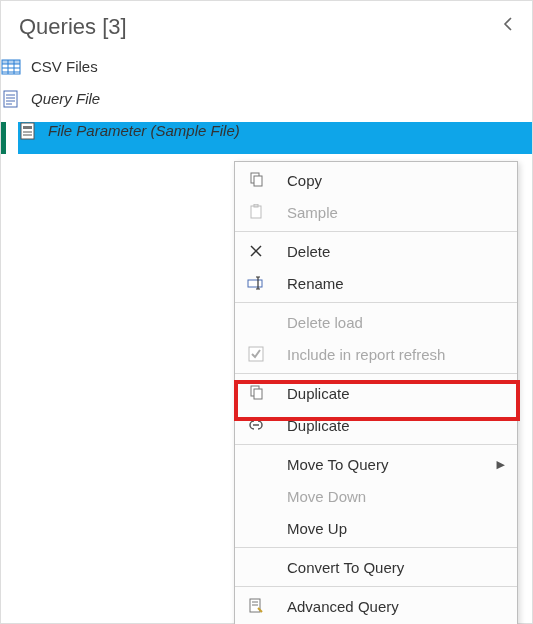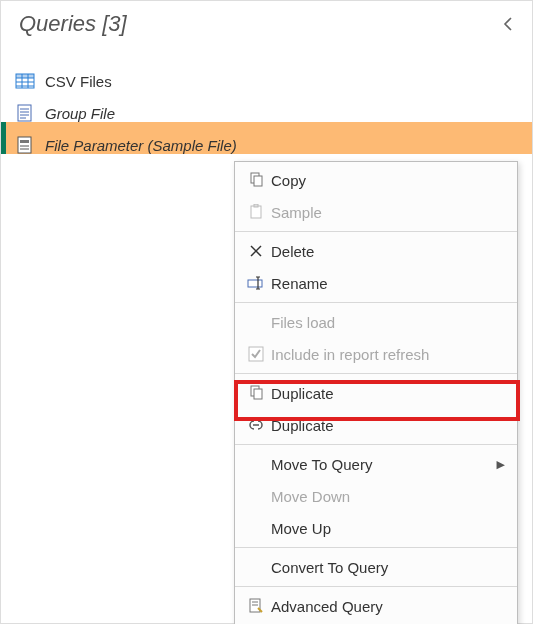--- a/index.html
+++ b/index.html
@@ -13,44 +13,43 @@
     overflow: hidden;
   }
   .panel {
     width: 533px; height: 624px;
     position: relative;
     border: 1px solid #ddd;
   }
   .header {
     display: flex;
     justify-content: space-between;
-    align-items: flex-start;
+    align-items: flex-end;
     padding: 10px 14px 16px 18px;
     font-size: 22px;
     color: #555;
-    font-style: italic;
   }
   .collapse-chevron {
     font-size: 18px;
     color: #666;
     padding: 4px;
   }
   .query-list {
     padding: 2px 0;
   }
   .query-item {
     height: 32px;
     display: flex;
-    align-items: flex-end;
-    padding-left: 14px;
+    align-items: flex-start;
     gap: 10px;
     color: #444;
   }
   .query-item.selected {
-    background: #fdba74;
+    background: #0ea5e9;
+    margin-left: 17px;
   }
   .query-item .selection-bar {
     position: absolute;
     left: 0;
     width: 5px;
     height: 32px;
     background: #0a7a5a;
     display: none;
   }
   .query-item.selected .selection-bar { display: block; }
@@ -70,21 +69,21 @@
     background: #fcfcfc;
     border: 1px solid #bdbdbd;
     box-shadow: 2px 2px 6px rgba(0,0,0,0.15);
     padding: 2px 0;
   }
   .menu-item {
     height: 32px;
     display: flex;
     align-items: center;
     padding: 0 12px 0 10px;
-    gap: 4px;
+    gap: 20px;
     font-size: 15px;
     color: #333;
     position: relative;
   }
   .menu-item.disabled {
     color: #a8a8a8;
   }
   .menu-item .mi-icon {
     width: 22px;
     display: flex;
@@ -149,21 +148,21 @@
 
       <span class="icon">
         <svg width="18" height="18" viewBox="0 0 18 18">
           <rect x="2" y="1" width="13" height="16" fill="#fff" stroke="#4a6db3" stroke-width="1"></rect>
           <line x1="4" y1="5" x2="13" y2="5" stroke="#4a6db3"></line>
           <line x1="4" y1="8" x2="13" y2="8" stroke="#4a6db3"></line>
           <line x1="4" y1="11" x2="13" y2="11" stroke="#4a6db3"></line>
           <line x1="4" y1="14" x2="10" y2="14" stroke="#4a6db3"></line>
         </svg>
       </span>
-      <span class="query-label italic">Group File</span>
+      <span class="query-label italic">Query File</span>
     </div>
 
     <div class="query-item selected">
       <span class="selection-bar"></span>
       <span class="icon">
         <svg width="18" height="18" viewBox="0 0 18 18">
           <rect x="2" y="1" width="13" height="16" fill="#fff" stroke="#555" stroke-width="1"></rect>
           <rect x="4" y="4" width="9" height="3" fill="#777"></rect>
           <line x1="4" y1="10" x2="13" y2="10" stroke="#555"></line>
           <line x1="4" y1="13" x2="13" y2="13" stroke="#555"></line>
@@ -217,21 +216,21 @@
             <line x1="9" y1="13" x2="13" y2="13" stroke="#333"></line>
           </svg>
       </span>
       <span class="mi-label">Rename</span>
     </div>
 
     <div class="menu-sep"></div>
 
     <div class="menu-item disabled">
       <span class="mi-icon"></span>
-      <span class="mi-label">Files load</span>
+      <span class="mi-label">Delete load</span>
     </div>
 
     <div class="menu-item disabled">
       <span class="mi-icon">
         <svg width="16" height="16" viewBox="0 0 16 16">
             <rect x="1" y="1" width="14" height="14" fill="#fff" stroke="#bbb"></rect>
             <path d="M4 8 L7 11 L12 4" fill="none" stroke="#aaa" stroke-width="2"></path>
           </svg>
       </span>
       <span class="mi-label">Include in report refresh</span>

